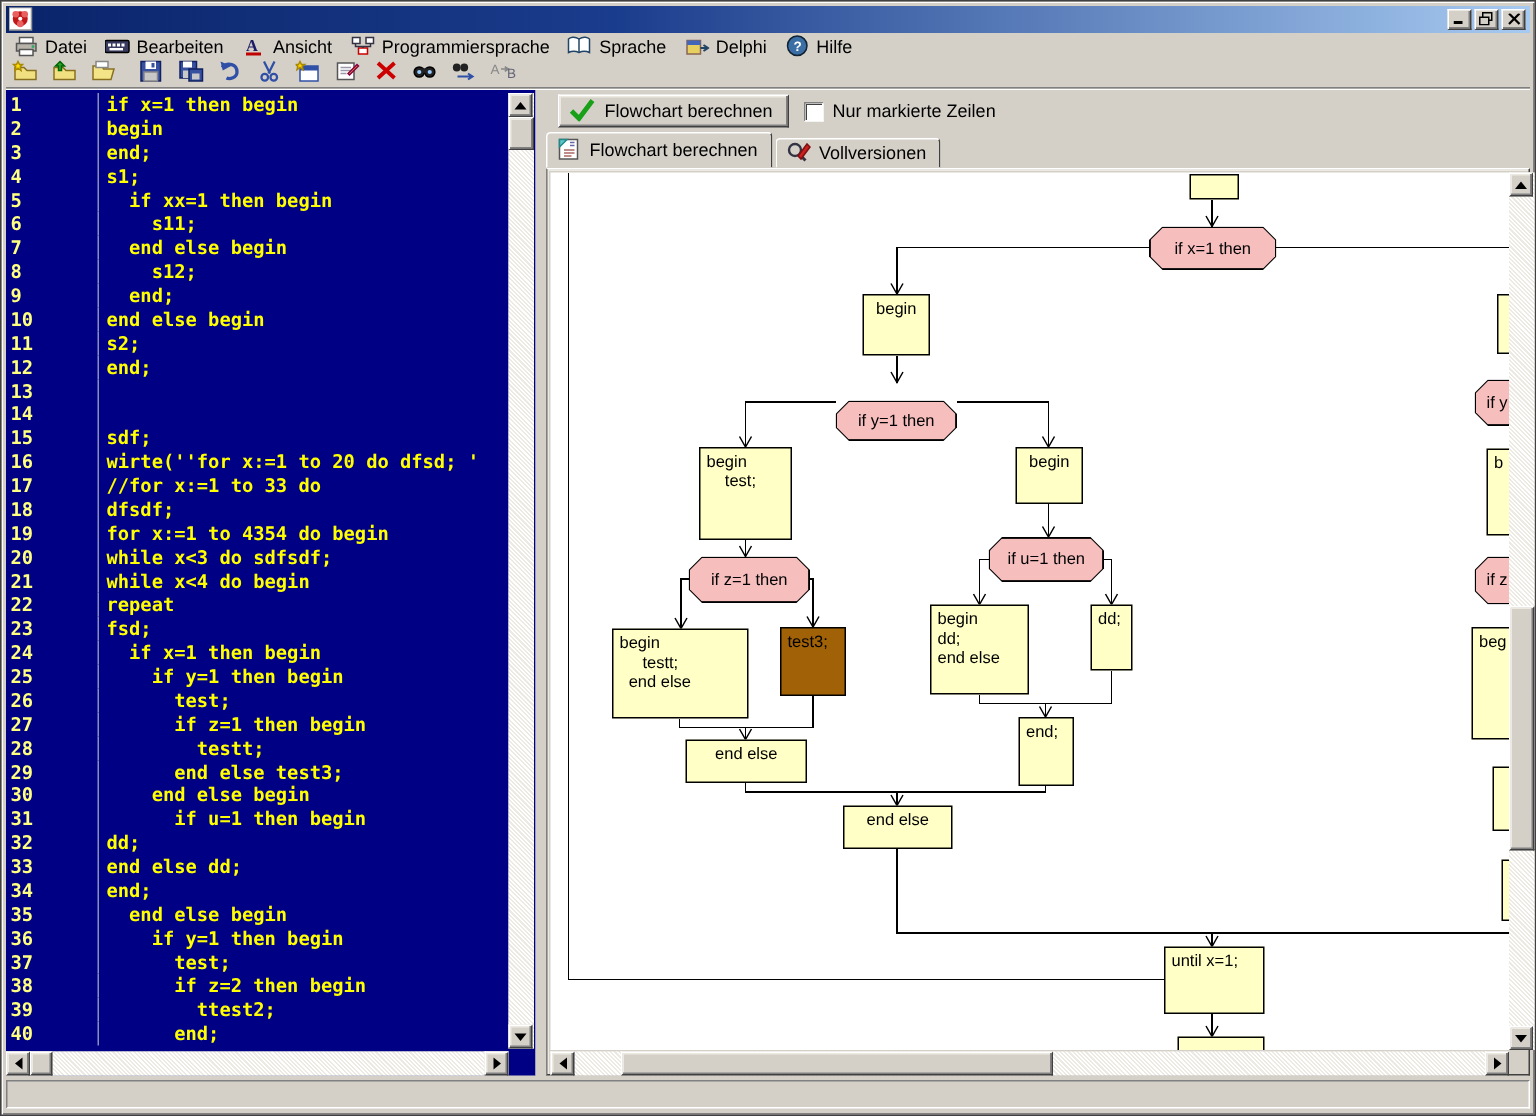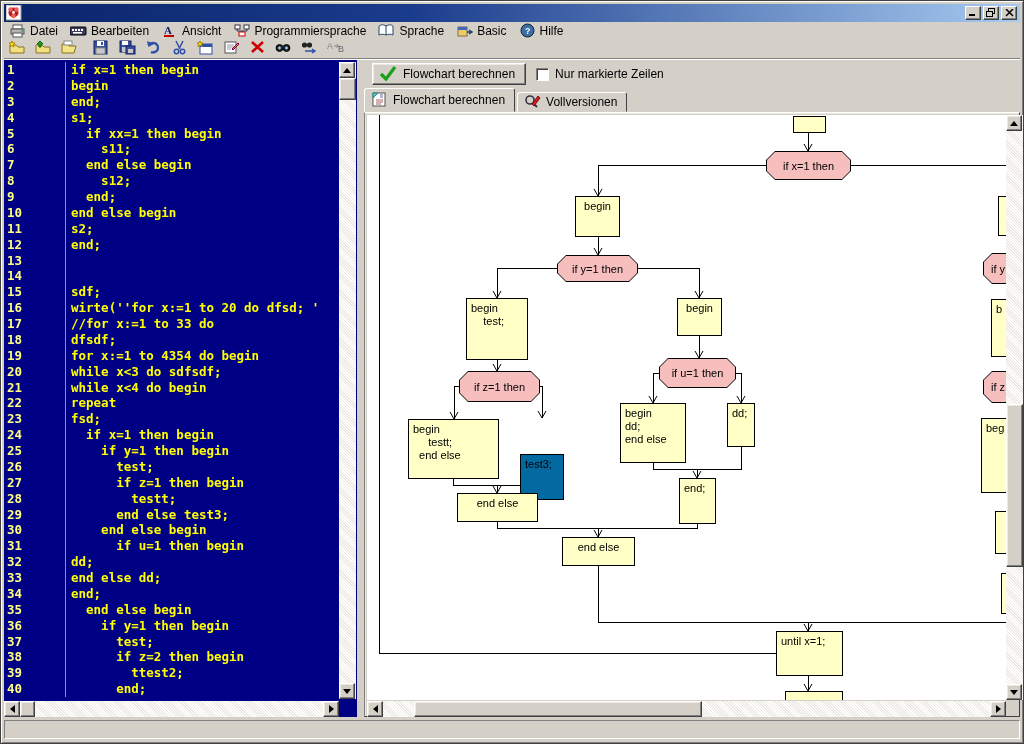--- a/index.html
+++ b/index.html
@@ -181,21 +181,21 @@
         <span>Sprache</span>
       </div>
       <div class="menu-item">
         <span class="mi">
           <svg width="16" height="14">
             <rect x="1" y="3" width="9" height="9" fill="#E8D060" stroke="#865"></rect>
             <rect x="1" y="3" width="9" height="3" fill="#4466B8"></rect>
             <path d="M10 8 H14 M12 6 L15 8 L12 10" stroke="#246" stroke-width="1.4" fill="none"></path>
           </svg>
         </span>
-        <span>Basic</span>
+        <span>Delphi</span>
       </div>
       <div class="menu-item">
         <span class="mi">
           <svg width="15" height="15">
             <circle cx="7.5" cy="7.5" r="6.5" fill="#3A6EA5" stroke="#123"></circle>
             <text x="5" y="11" font-size="9" font-weight="bold" fill="#fff">?</text>
           </svg>
         </span>
         <span>Hilfe</span>
       </div>
@@ -435,36 +435,36 @@
               <path d="M437 509 L441 516 L445 509" stroke="#000000" fill="none"></path>
               <path d="M12 0 V538 H409" stroke="#000000" fill="none" shape-rendering="crispEdges"></path>
               <path d="M441 561 V576" stroke="#000000" fill="none" shape-rendering="crispEdges"></path>
               <path d="M437 569 L441 576 L445 569" stroke="#000000" fill="none"></path>
             </svg>
         <div class="fc-node" style="left: 426px; top: 1px; width: 33px; height: 17px; background: rgb(255, 255, 198);"></div>
             <div class="fc-dec" style="left: 399px; top: 36px; width: 85px; height: 29px;">
               <div class="fc-dec-in" style="background: rgb(247, 190, 190);">if x=1 then</div>
             </div>
             <div class="fc-node center" style="left: 208px; top: 81px; width: 45px; height: 41px; background: rgb(255, 255, 198);">begin</div>
-            <div class="fc-dec" style="left: 190px; top: 140px; width: 81px; height: 27px;">
+            <div class="fc-dec" style="left: 190px; top: 152px; width: 81px; height: 27px;">
               <div class="fc-dec-in" style="background: rgb(247, 190, 190);">if y=1 then</div>
             </div>
             <div class="fc-node" style="left: 99px; top: 183px; width: 62px; height: 62px; background: rgb(255, 255, 198);">begin
     test;</div>
             <div class="fc-node center" style="left: 310px; top: 183px; width: 45px; height: 38px; background: rgb(255, 255, 198);">begin</div>
             <div class="fc-dec" style="left: 92px; top: 256px; width: 81px; height: 31px;">
               <div class="fc-dec-in" style="background: rgb(247, 190, 190);">if z=1 then</div>
             </div>
             <div class="fc-dec" style="left: 292px; top: 243px; width: 77px; height: 30px; padding-left: 21px;">
               <div class="fc-dec-in" style="background: rgb(247, 190, 190);">if u=1 then</div>
             </div>
             <div class="fc-node" style="left: 41px; top: 304px; width: 91px; height: 60px; background: rgb(255, 255, 198);">begin
      testt;
   end else</div>
-            <div class="fc-node" style="left: 153px; top: 303px; width: 44px; height: 46px; background: #0369a1; margin-top: 36px;">test3;</div>
+            <div class="fc-node" style="left: 153px; top: 303px; width: 44px; height: 46px; background: #a16207;">test3;</div>
             <div class="fc-node" style="left: 253px; top: 288px; width: 66px; height: 60px; background: rgb(255, 255, 198);">begin
 dd;
 end else</div>
             <div class="fc-node" style="left: 360px; top: 288px; width: 28px; height: 44px; background: rgb(255, 255, 198);">dd;</div>
             <div class="fc-node center" style="left: 90px; top: 378px; width: 81px; height: 29px; background: rgb(255, 255, 198);">end else</div>
             <div class="fc-node" style="left: 312px; top: 363px; width: 37px; height: 46px; background: rgb(255, 255, 198);">end;</div>
             <div class="fc-node center" style="left: 195px; top: 422px; width: 73px; height: 29px; background: rgb(255, 255, 198);">end else</div>
             <div class="fc-node" style="left: 409px; top: 516px; width: 67px; height: 45px; background: rgb(255, 255, 198);">until x=1;</div>
             <div class="fc-node" style="left: 418px; top: 576px; width: 58px; height: 20px; background: rgb(255, 255, 198);"></div>
             <div class="fc-node" style="left: 631px; top: 81px; width: 20px; height: 40px; background: rgb(255, 255, 198);"></div>

